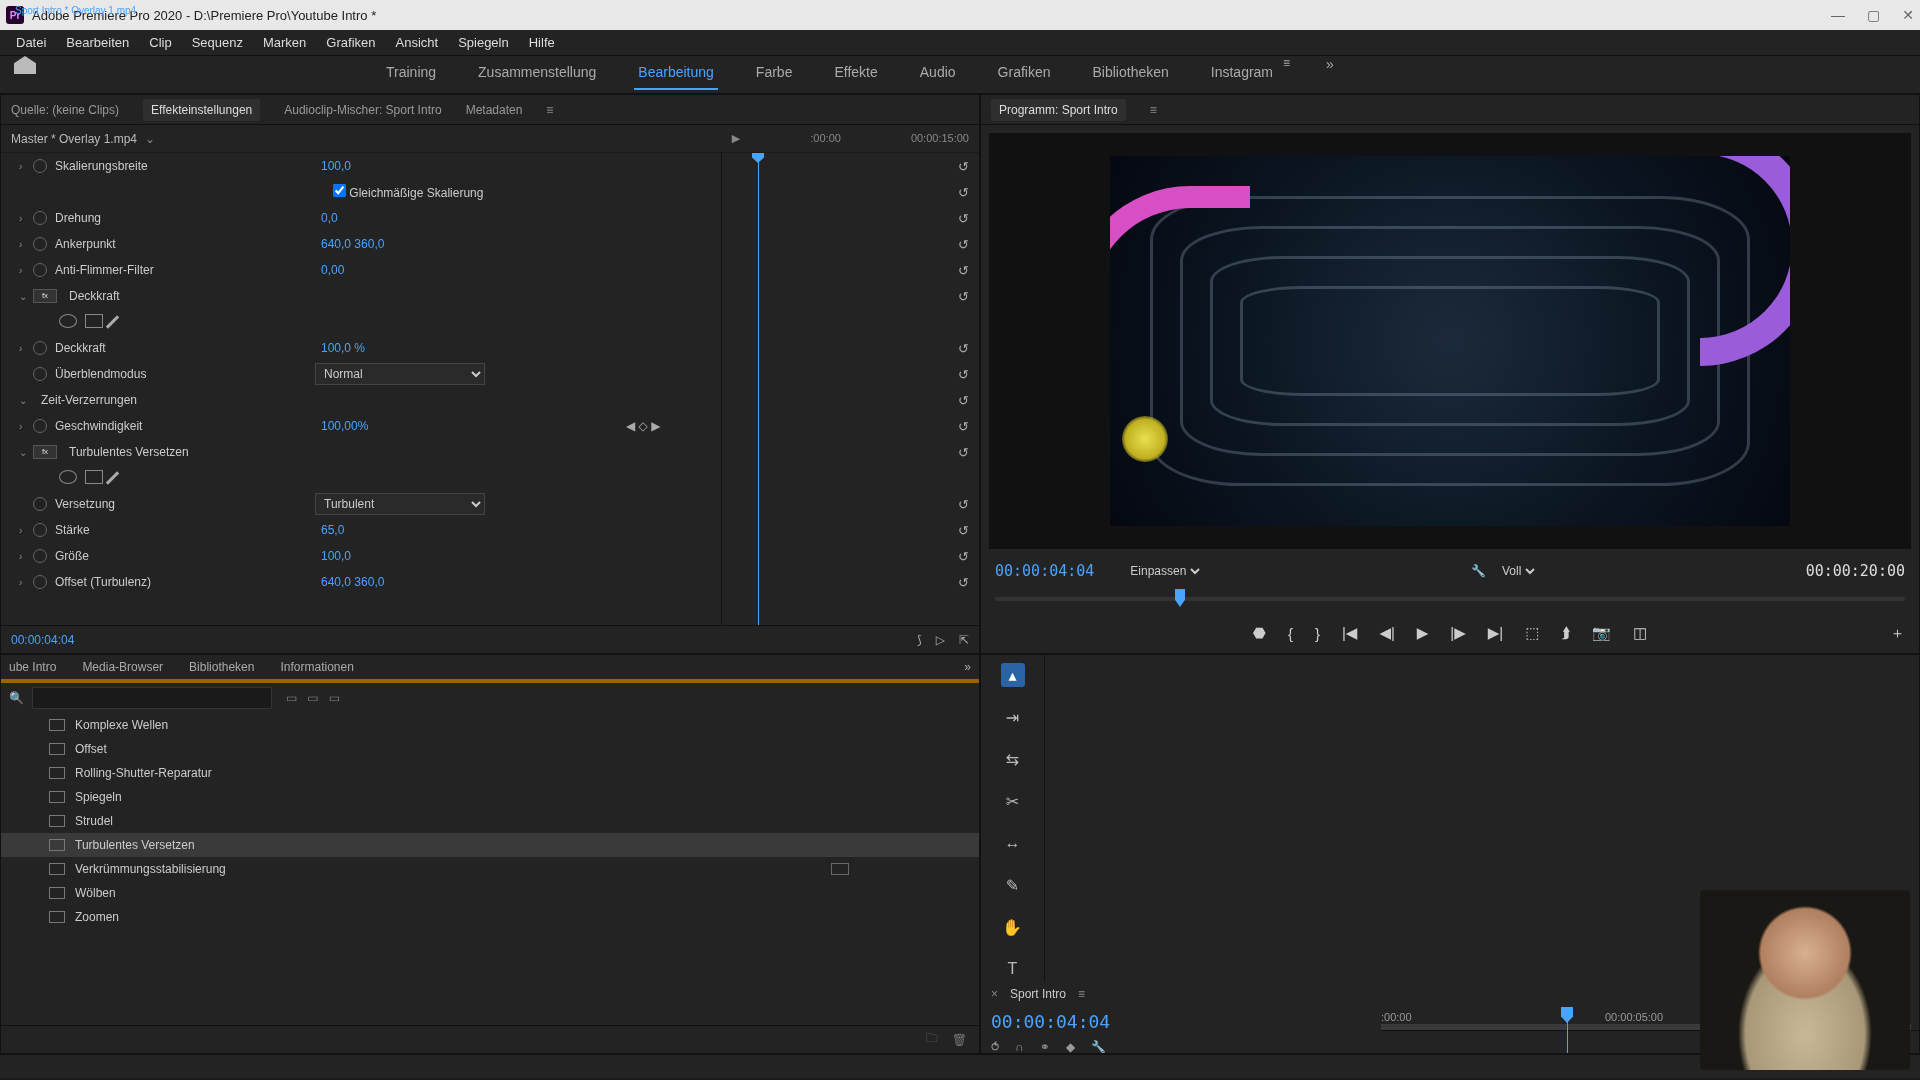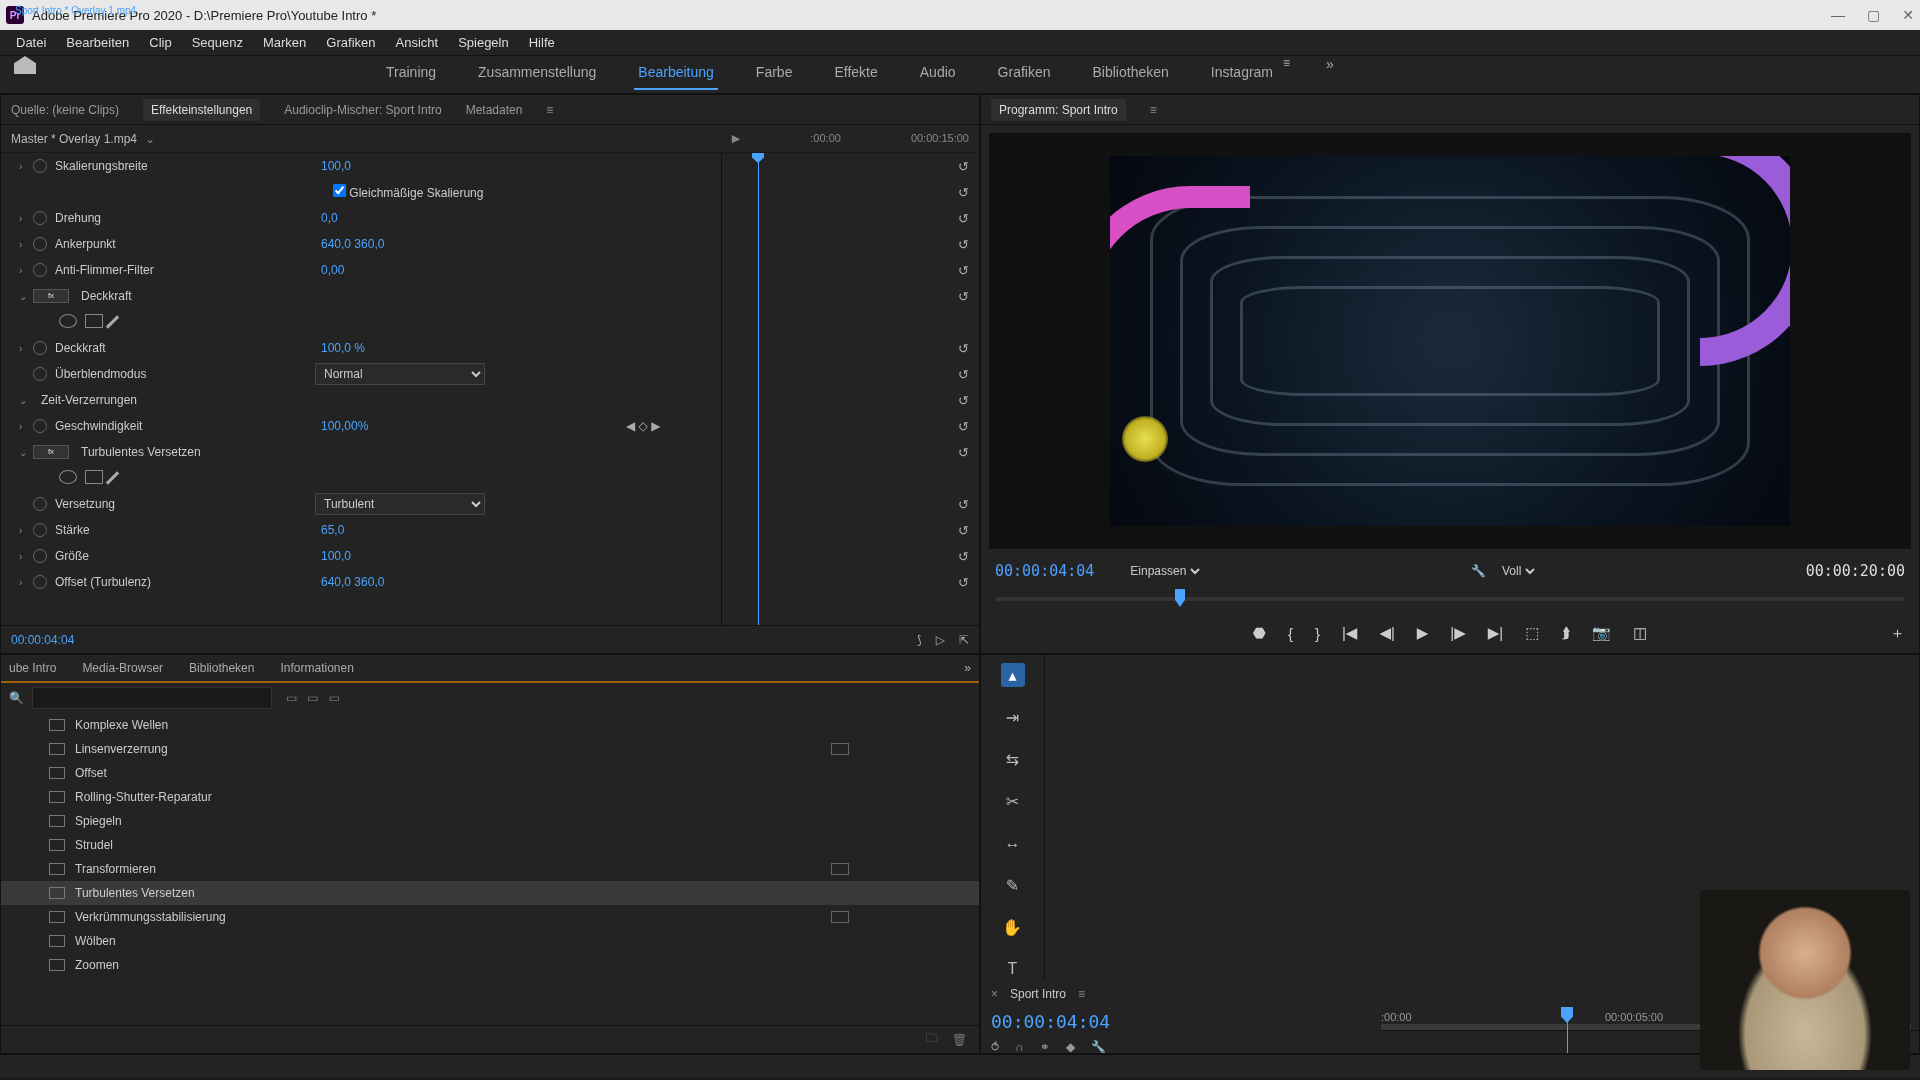--- a/index.html
+++ b/index.html
@@ -28,21 +28,21 @@
 .ec-head{height:28px;display:flex;align-items:center;padding:0 10px;font-size:12px;gap:8px;border-bottom:1px solid #1a1a1a;color:#bbb}
 .ec-head .clip{color:#4aa3ff}
 .ec-head .tline-mini{margin-left:auto;display:flex;gap:70px;color:#888;font-size:11px}
 .ec-body{flex:1;overflow:auto;position:relative}
 .ec-row{display:flex;align-items:center;height:26px;padding-left:18px;border-bottom:0;}
 .ec-row .tw{width:14px;color:#888;font-size:10px}
 .ec-row .kf{width:14px;height:14px;border:1px solid #666;border-radius:50%}
 .ec-row .lbl{margin-left:8px;flex:0 0 260px;color:#ccc;font-size:12px}
 .ec-row .val{color:#4aa3ff;font-size:12px;margin-left:6px}
 .ec-row .reset{margin-left:auto;margin-right:10px;color:#aaa;font-size:13px}
-.ec-row .fx{width:36px;height:14px;background:#333;border:1px solid #555;font-size:8px;color:#ddd;text-align:center;line-height:12px;margin-right:4px}
+.ec-row .fx{width:24px;height:14px;background:#333;border:1px solid #555;font-size:8px;color:#ddd;text-align:center;line-height:12px;margin-right:4px}
 .ec-row .maskicons{display:flex;gap:8px;margin-left:40px}
 .ec-row .maskicons i{width:18px;height:14px;border:1px solid #888}
 .ec-row .maskicons i.ell{border-radius:50%}
 .ec-row .maskicons i.pen{border:0;transform:rotate(45deg);width:3px;height:16px;background:#aaa}
 .ec-row select{background:#2a2a2a;border:1px solid #444;color:#ccc;font-size:12px;padding:2px 4px;width:170px}
 .ec-foot{height:28px;border-top:1px solid #111;display:flex;align-items:center;padding:0 10px;color:#4aa3ff;font-size:12px}
 .ec-foot .icons{margin-left:auto;display:flex;gap:14px;color:#aaa}
 .ec-keytrack{position:absolute;left:720px;top:0;bottom:0;width:240px;border-left:1px solid #111}
 .ec-keytrack .playhead{position:absolute;left:36px;top:0;bottom:0;width:1px;background:#4aa3ff}
 .ec-keytrack .head{position:absolute;left:30px;top:-4px;width:12px;height:14px;background:#4aa3ff;clip-path:polygon(0 0,100% 0,100% 60%,50% 100%,0 60%)}
@@ -63,21 +63,21 @@
 .prog-info .dur{margin-left:auto;color:#ddd;font-family:monospace;font-size:15px}
 .prog-info .wrench{margin-right:12px;color:#aaa}
 .prog-scrub{height:20px;position:relative;margin:4px 14px}
 .prog-scrub .track{position:absolute;inset:8px 0;background:#333;border-radius:2px}
 .prog-scrub .ph{position:absolute;left:180px;top:0;width:10px;height:18px;background:#4aa3ff;clip-path:polygon(0 0,100% 0,100% 60%,50% 100%,0 60%)}
 .prog-ctrl{height:40px;display:flex;align-items:center;justify-content:center;gap:22px;color:#ccc;font-size:15px}
 .prog-ctrl .plus{position:absolute;right:14px}
 
 
 .projpanel{grid-column:1;grid-row:2}
-.proj-tabs{height:28px;display:flex;align-items:center;gap:26px;padding:0 8px;border-bottom:2px solid #a16207;color:#aaa;font-size:12px}
+.proj-tabs{height:28px;display:flex;align-items:center;gap:26px;padding:0 8px;border-bottom:4px solid #a16207;color:#aaa;font-size:12px}
 .proj-search{height:30px;display:flex;align-items:center;padding:0 8px;gap:8px}
 .proj-search input{flex:0 0 240px;background:#1a1a1a;border:1px solid #333;color:#ccc;padding:3px 6px;font-size:12px}
 .proj-search .vicons{margin-left:6px;display:flex;gap:10px;color:#888}
 .fxlist{flex:1;overflow:auto}
 .fxlist .item{display:flex;align-items:center;height:24px;padding-left:48px;color:#ccc;font-size:12px}
 .fxlist .item.sel{background:#3a3a3a}
 .fxlist .item .ficon{width:16px;height:12px;border:1px solid #777;margin-right:10px}
 .fxlist .item .accel{margin-left:auto;margin-right:130px;width:18px;height:12px;border:1px solid #666}
 .projfoot{height:28px;border-top:1px solid #111;display:flex;align-items:center;justify-content:flex-end;gap:14px;padding:0 12px;color:#777}
 
@@ -355,43 +355,33 @@
         <span>▭</span>
       </div>
     </div>
     <div class="fxlist" id="fxlist">
         <div class="item">
           <span class="ficon"></span>
           <span>Komplexe Wellen</span>
         </div>
         <div class="item">
           <span class="ficon"></span>
-          <span>Linsenverzerrung</span>
-          <span class="accel"></span>
-        </div>
-        <div class="item">
-          <span class="ficon"></span>
           <span>Offset</span>
         </div>
         <div class="item">
           <span class="ficon"></span>
           <span>Rolling-Shutter-Reparatur</span>
         </div>
         <div class="item">
           <span class="ficon"></span>
           <span>Spiegeln</span>
         </div>
         <div class="item">
           <span class="ficon"></span>
           <span>Strudel</span>
-        </div>
-        <div class="item">
-          <span class="ficon"></span>
-          <span>Transformieren</span>
-          <span class="accel"></span>
         </div>
         <div class="item sel">
           <span class="ficon"></span>
           <span>Turbulentes Versetzen</span>
         </div>
         <div class="item">
           <span class="ficon"></span>
           <span>Verkrümmungsstabilisierung</span>
           <span class="accel"></span>
         </div>

